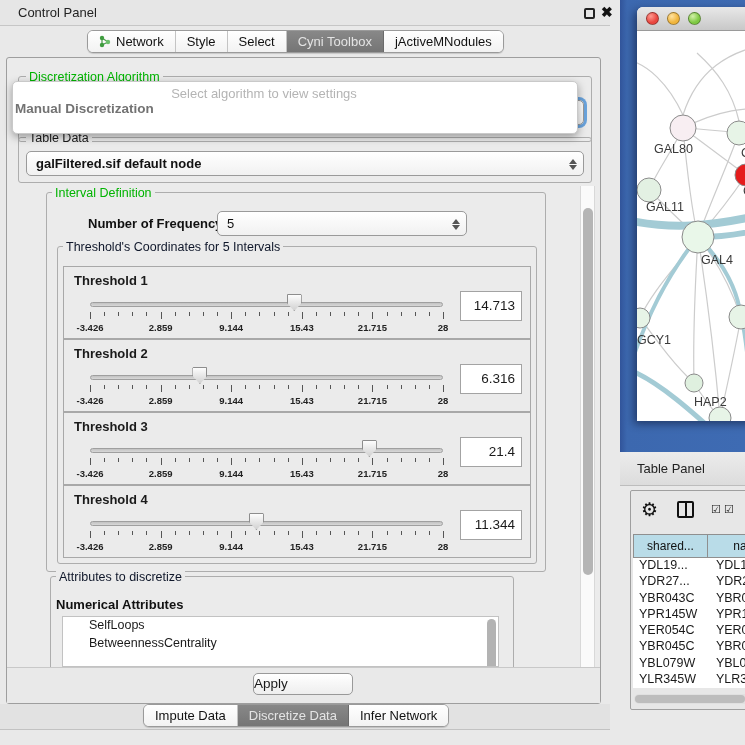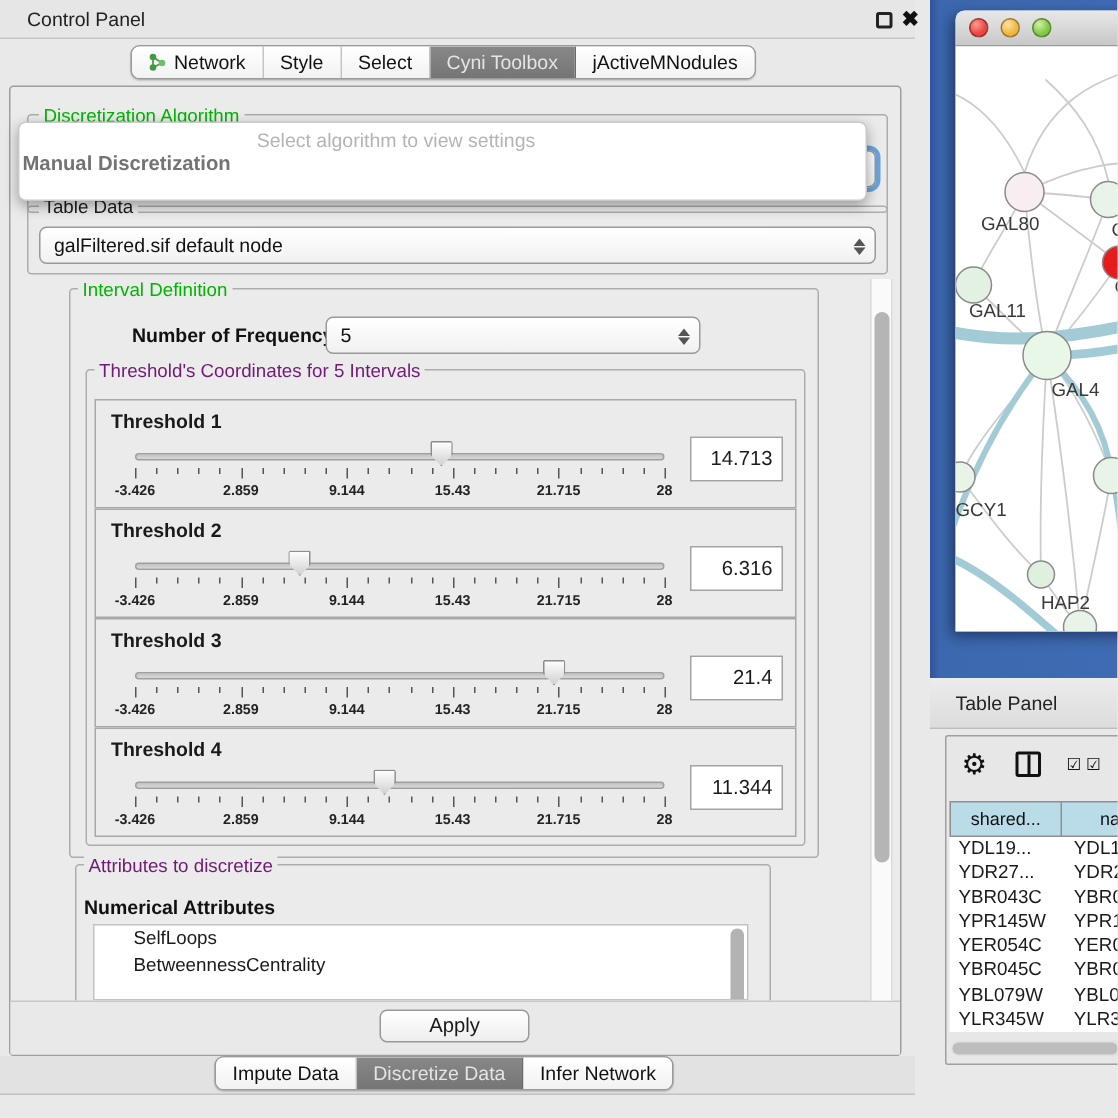--- a/index.html
+++ b/index.html
@@ -24,21 +24,21 @@
   #toptabs { left:87px; top:30px; }
   #bottomtabs { left:143px; top:704px; }
 
   #panel { left:6px; top:57px; width:595px; height:647px; background:#ebebeb;
     border:1px solid #9e9e9e; border-radius:3px; }
   #bottombar { left:0; top:704px; width:610px; height:26px; background:#e2e2e2; border-bottom:1px solid #c2c2c2; }
 
   .groupbox { position:absolute; border:1px solid #adadad; border-radius:3px; }
   .grouptitle { position:absolute; font-size:12.5px; background:#ebebeb; padding:0 3px; white-space:nowrap; }
   .g-green { color:#00b400; }
-  .g-blue  { color:#701a75; }
+  .g-blue  { color:#0f172a; }
   .g-black { color:#1a1a1a; }
 
   .combo { position:absolute; height:25px; background:linear-gradient(#ffffff,#f1f1f1);
     border:1px solid #9a9a9a; border-radius:5px; font-size:13px; line-height:23px;
     padding-left:9px; color:#111; }
   .combo .arrows { position:absolute; right:5px; top:2px; width:11px; height:20px;
     display:flex; flex-direction:column; align-items:center; justify-content:center; gap:1px; }
   .combo .arrows i { width:0; height:0; border-left:4px solid transparent; border-right:4px solid transparent; }
   .combo .arrows i.up { border-bottom:5px solid #555; }
   .combo .arrows i.dn { border-top:5px solid #555; }
@@ -78,21 +78,21 @@
   #attr-list { left:62px; top:616px; width:437px; height:51px; background:#fff;
     border:1px solid #c2c2c2; overflow:hidden; font-size:12.5px; }
   #attr-list .item { padding:1px 0 1px 26px; line-height:15.5px; white-space:nowrap; }
   #attr-scroll { position:absolute; right:2px; top:2px; width:9px; height:60px;
     background:#b3b3b3; border-radius:5px; }
 
   #applybar { left:7px; top:667px; width:593px; height:36px; background:#e9e9e9;
     border-top:1px solid #c8c8c8; }
   #apply-btn { position:absolute; left:246px; top:5px; width:100px; height:22px;
     background:linear-gradient(#ffffff,#eeeeee); border:1px solid #999; border-radius:5px;
-    font-size:13.5px; text-align:center; line-height:20px; }
+    font-size:13.5px; line-height:20px; }
 
   
   #vscroll { left:580px; top:186px; width:15px; height:481px; background:#fafafa;
     border-left:1px solid #d8d8d8; border-right:1px solid #d8d8d8; }
   #vscroll .thumb { position:absolute; left:2px; top:22px; width:10px; height:367px;
     background:#b5b5b5; border-radius:6px; }
 
   
   #rightside { left:612px; top:0; width:133px; height:745px; background:#e9e9e9; overflow:hidden; }
   #desktop { position:absolute; left:8px; top:0; width:125px; height:452px;
@@ -175,21 +175,21 @@
 <div class="combo focused abs" style="left:26px;top:100px;width:558px;">
   <span class="arrows">
       <i class="up"></i>
       <i class="dn"></i>
     </span>
 </div>
 
 <div class="abs groupbox" style="left:18px;top:137px;width:574px;height:46px;">
   <span class="grouptitle g-black" style="left:7px;top:-7px;">Table Data</span>
 </div>
-<div class="combo abs" style="left:26px;top:151px;width:558px;">
+<div class="combo abs" style="left:26px;top:151px;width:558px;font-weight:bold;">
   <span>galFiltered.sif default node</span>
   <span class="arrows">
       <i class="up"></i>
       <i class="dn"></i>
     </span>
 </div>
 
 <div class="abs groupbox" style="left:46px;top:192px;width:500px;height:380px;">
   <span class="grouptitle g-green" style="left:5px;top:-7px;">Interval Definition</span>
 </div>

